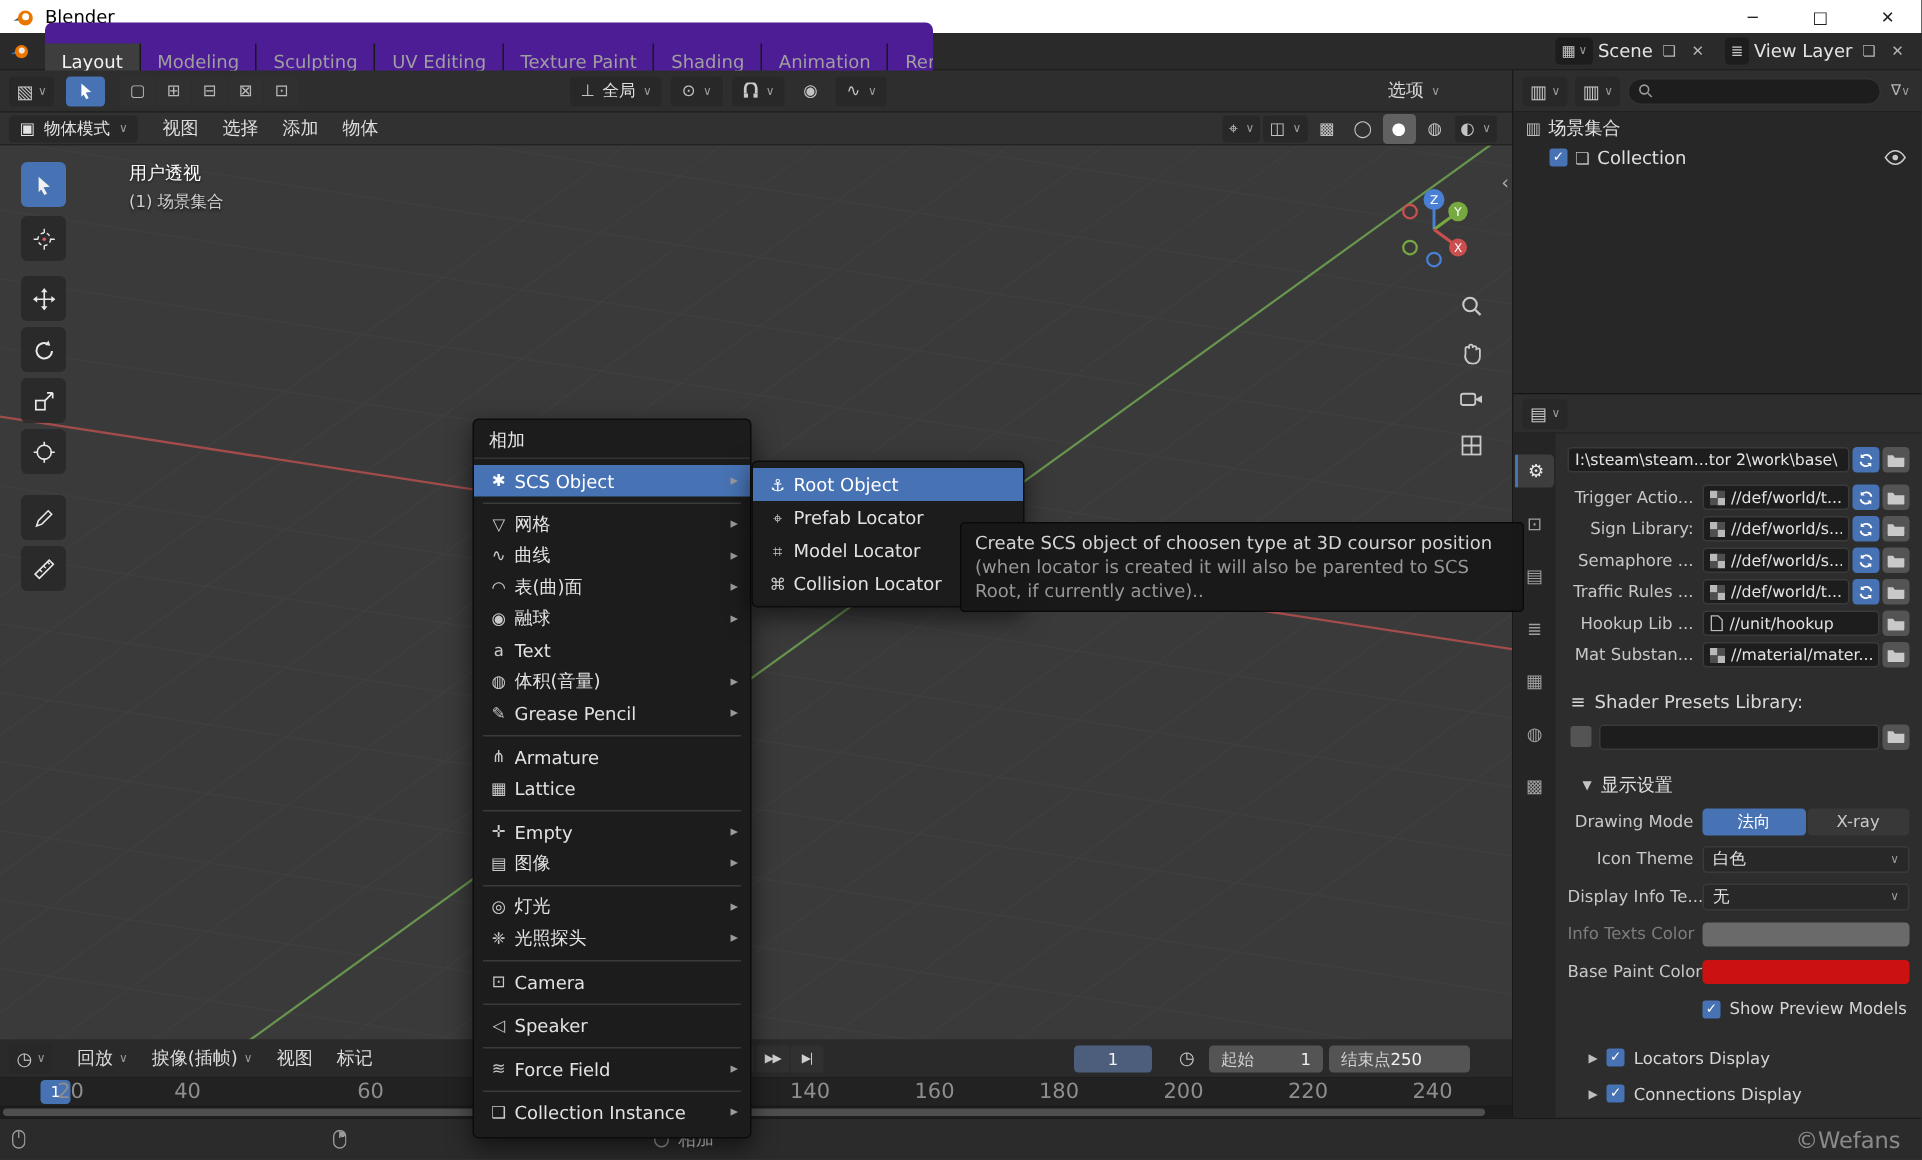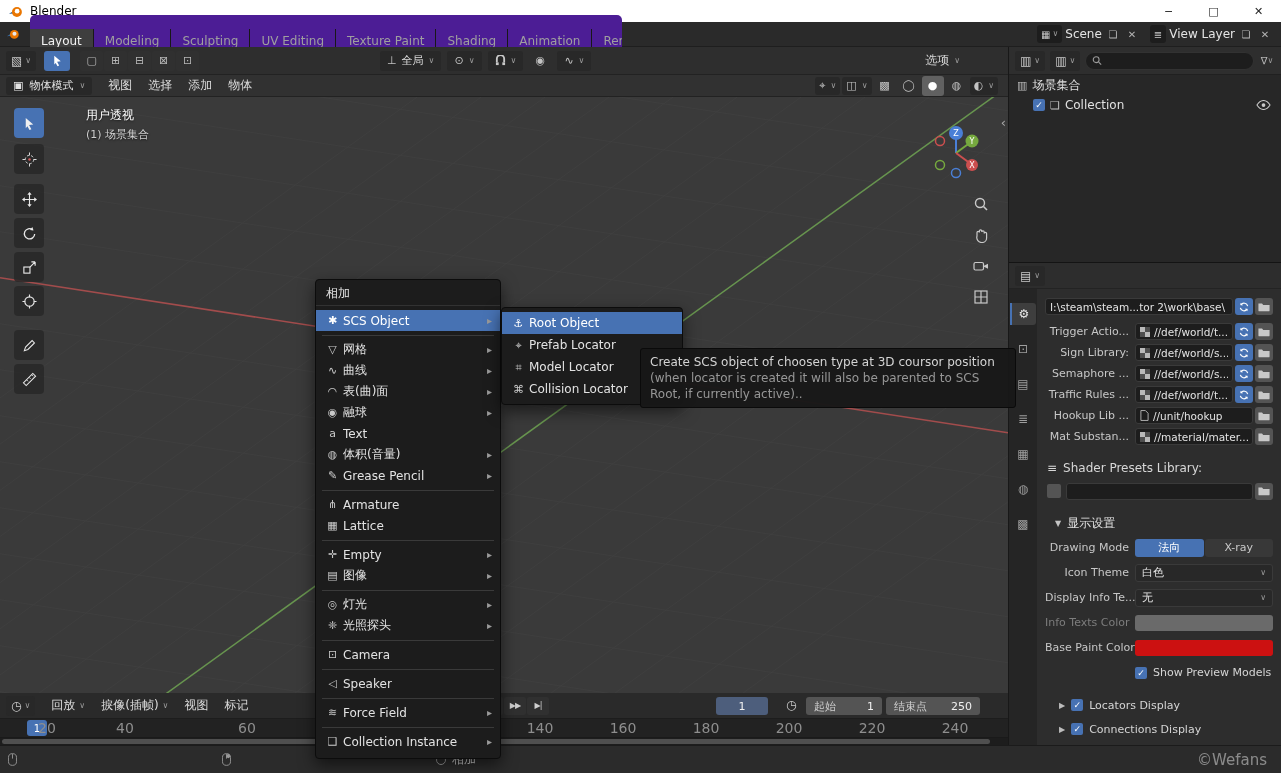--- a/index.html
+++ b/index.html
@@ -70,21 +70,21 @@
   .timeline { height:52px; display:flex; flex-direction:column; }
   .tl-header { height:26px; background:#2a2a2a; border-bottom:1px solid #1d1d1d; display:flex; align-items:center; padding:0 6px; position:relative; }
   .tl-menus { display:flex; margin-left:8px; }
   .tl-menus .tlm { display:flex; align-items:center; gap:4px; padding:0 8px; font-size:12px; color:#dcdcdc; }
   .playback { position:absolute; left:412px; display:flex; gap:1px; }
   .pb-btn { min-width:22px; height:18px; background:#303030; border-radius:2px; display:flex; align-items:center; justify-content:center; color:#cfcfcf; font-size:8px; padding:0 3px; letter-spacing:-1px; }
   .tl-chip { position:absolute; height:18px; top:4px; background:#545454; border-radius:3px; font-size:11px; color:#f0f0f0; display:flex; align-items:center; }
   .frame-chip { left:716px; width:52px; justify-content:center; background:#4d5e7c; }
   .tl-clock { position:absolute; left:786px; top:5px; color:#c9c9c9; font-size:12px; }
   .start-chip { left:806px; width:76px; justify-content:space-between; padding:0 8px; }
-  .end-chip { left:886px; width:94px; justify-content:space-between; padding:0 8px; }
+  .end-chip { left:886px; width:94px; padding:0 8px; }
   .tl-chip .lab { color:#cfcfcf; }
   .tl-ruler { height:19px; background:#222222; position:relative; border-bottom:1px solid #1a1a1a; }
   .tick { position:absolute; top:0; line-height:19px; font-size:14px; color:#8e8e8e; transform:translateX(-50%); }
   .cur-frame { position:absolute; left:27px; top:1px; width:20px; height:16px; background:#4772b3; border-radius:3px; color:#fff; font-size:10px; display:flex; align-items:center; justify-content:center; }
   .tl-scroll { height:7px; background:#1d1d1d; position:relative; }
   .tl-scroll .thumb { position:absolute; left:2px; top:1px; width:988px; height:5px; background:#4f4f4f; border-radius:3px; }
 
   
   .outliner { height:216px; background:#272727; border-bottom:1px solid #141414; }
   .ol-header { height:28px; background:#2e2e2e; border-bottom:1px solid #202020; display:flex; align-items:center; padding:0 6px; gap:5px; }

